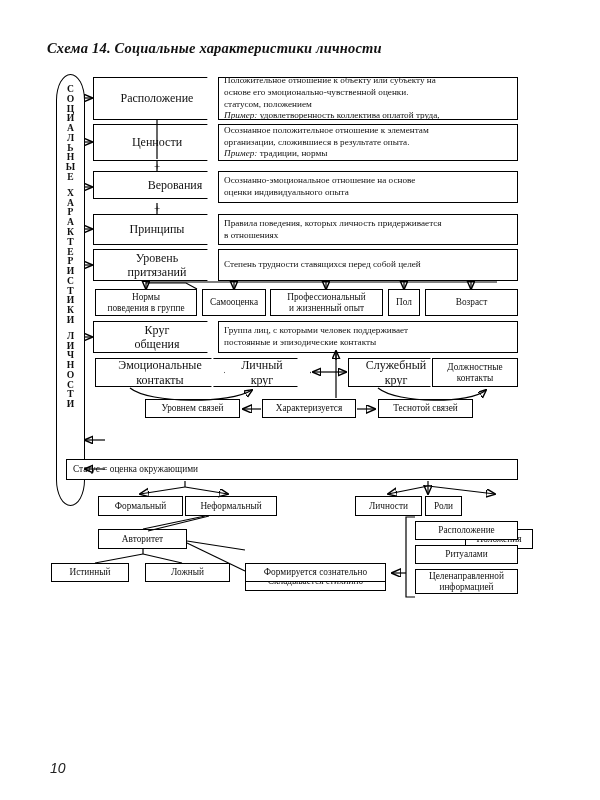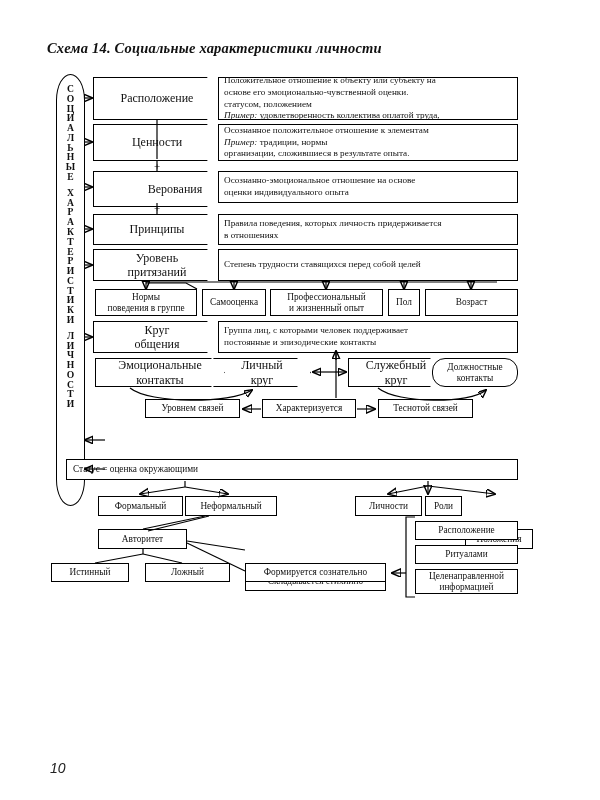--- a/index.html
+++ b/index.html
@@ -144,28 +144,28 @@
       <div><i class="ital">Пример:</i><span> удовлетворенность коллектива оплатой труда,</span></div>
     </div>
   </div>
 
   <div class="chev" style="left:93px;top:124px;width:128px;height:37px;">
     <span>Ценности</span>
   </div>
   <div class="bx desc" style="left:218px;top:124px;width:300px;height:37px;">
     <div>
       <div>Осознанное положительное отношение к элементам</div>
+      <div>организации, сложившиеся в результате опыта.</div>
       <div><i class="ital">Пример:</i><span> традиции, нормы</span></div>
-      <div>организации, сложившиеся в результате опыта.</div>
     </div>
   </div>
 
   <div style="position:absolute;left:150px;top:160px;width:14px;text-align:center;font-size:11px;">+</div>
 
-  <div class="chev" style="left:93px;top:171px;width:128px;height:36px;padding-left:36px;">
+  <div class="chev" style="left:93px;top:171px;width:128px;height:28px;padding-left:36px;">
     <span>Верования</span>
   </div>
   <div class="bx desc" style="left:218px;top:171px;width:300px;height:32px;">
     <div>
       <div>Осознанно-эмоциональное отношение на основе</div>
       <div>оценки индивидуального опыта</div>
     </div>
   </div>
 
   <div style="position:absolute;left:150px;top:202px;width:14px;text-align:center;font-size:11px;">+</div>
@@ -236,21 +236,21 @@
       <span style="display:block">Личный</span>
       <span style="display:block">круг</span>
     </span>
   </div>
   <div class="chev" style="left:348px;top:358px;width:96px;height:29px;">
     <span>
       <span style="display:block">Служебный</span>
       <span style="display:block">круг</span>
     </span>
   </div>
-  <div class="bx" style="left:432px;top:358px;width:86px;height:29px;border-radius:13px;">
+  <div class="bx" style="left:432px;top:358px;width:86px;height:29px;">
     <span>
       <span style="display:block">Должностные</span>
       <span style="display:block">контакты</span>
     </span>
   </div>
 
   <div class="bx" style="left:145px;top:399px;width:95px;height:19px;">
     <span>Уровнем связей</span>
   </div>
   <div class="bx" style="left:262px;top:399px;width:94px;height:19px;">

